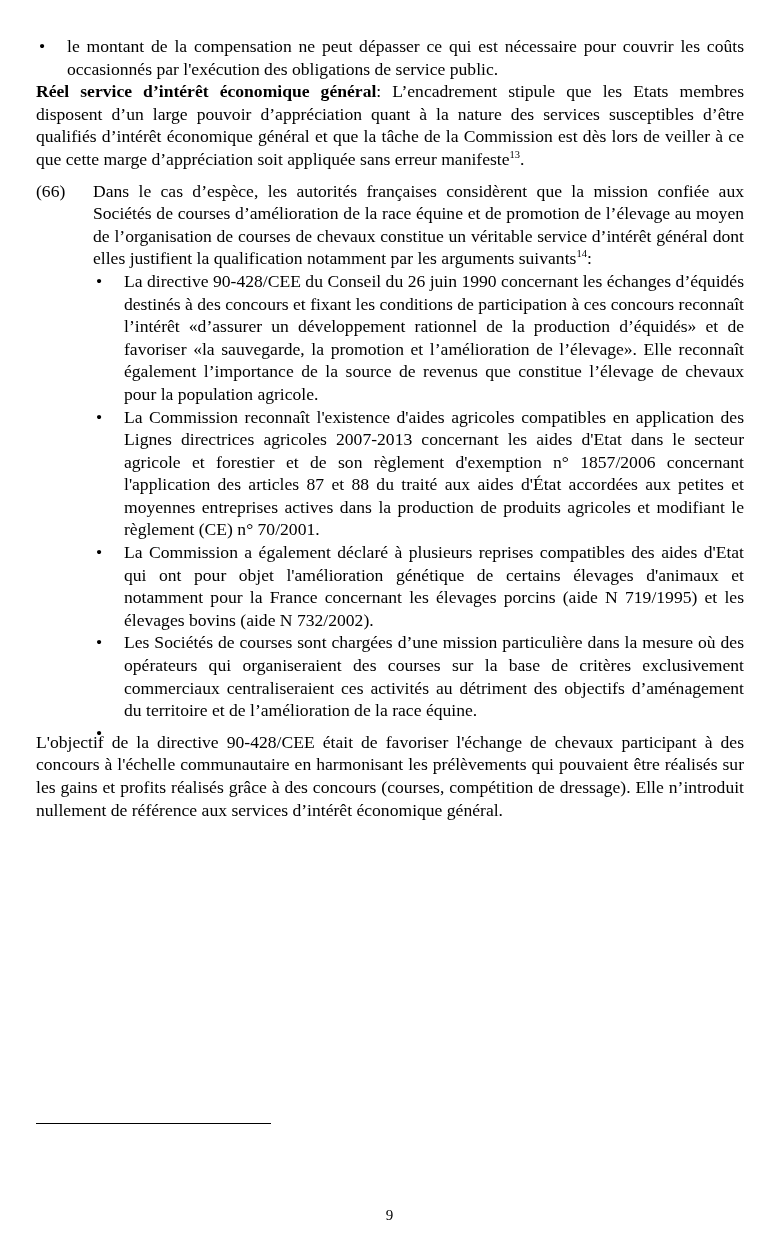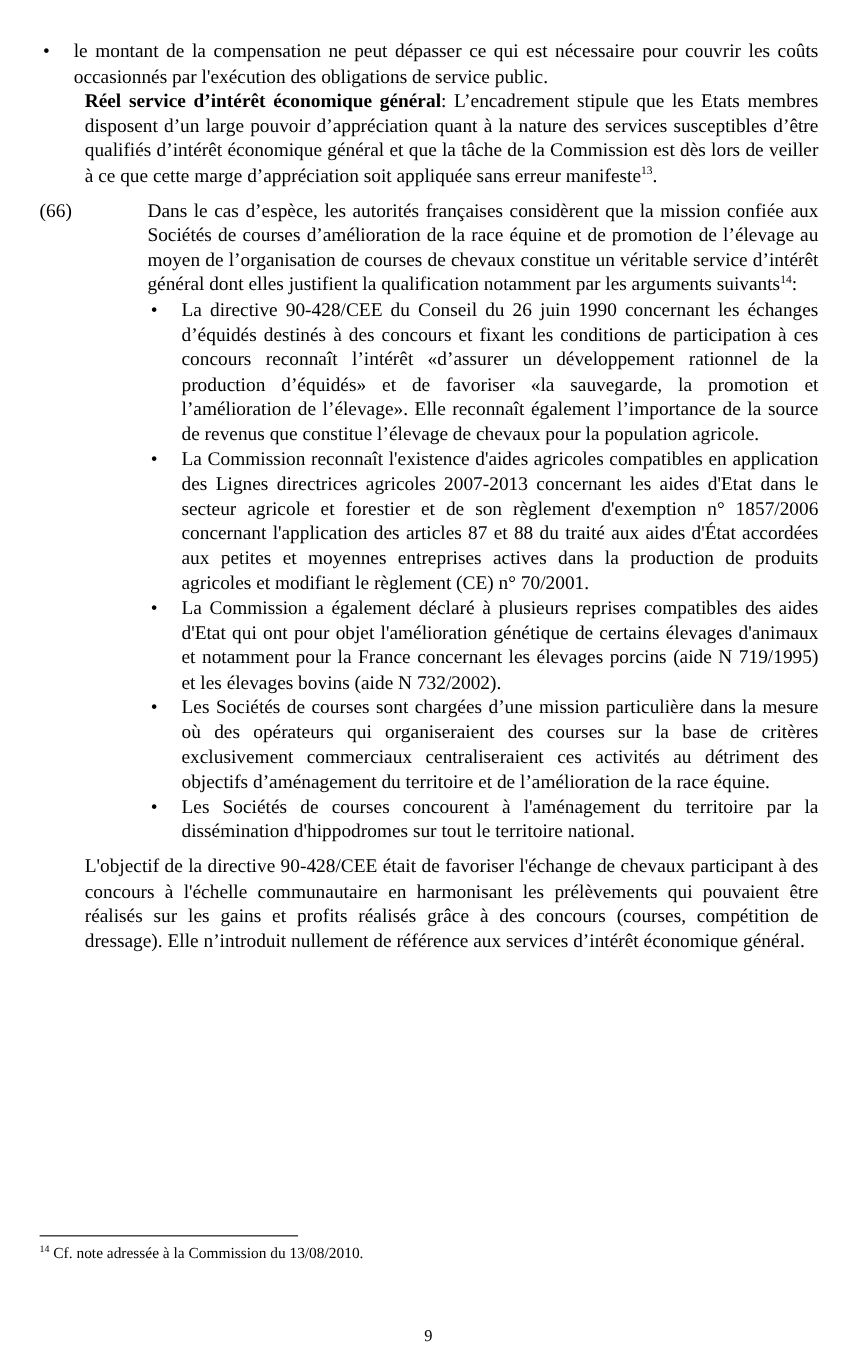--- a/index.html
+++ b/index.html
@@ -3,21 +3,21 @@
 <meta charset="utf-8">
 <style>
   html, body { margin: 0; padding: 0; background: #ffffff; }
   body { width: 779px; height: 1243px; position: relative; overflow: hidden;
          font-family: "Liberation Serif", serif; color: #000; }
   .page { position: absolute; left: 0; top: 0; width: 779px; height: 1243px; }
   .content { position: absolute; left: 36px; top: 35px; width: 708px;
              font-size: 17.6px; line-height: 22.6px; }
   .para { display: flex; margin-bottom: 9px; }
   .para .num { width: 57px; flex: 0 0 57px; }
-  .para .body { flex: 1; text-align: justify; margin-left: 41px; }
+  .para .body { flex: 1; text-align: justify; }
   .body p { margin: 0; text-align: justify; }
   ul.bullets { list-style: none; margin: 0; padding: 0; }
   ul.bullets li { position: relative; padding-left: 31px; text-align: justify; }
   ul.bullets li .dot { position: absolute; left: 3px; top: 0; }
   .top-bullets { margin-left: 57px; margin-bottom: 9px; }
   sup { font-size: 10.5px; line-height: 0; vertical-align: 7px; }
   b { font-weight: bold; }
   .footnote-rule { position: absolute; left: 36px; top: 1123px; width: 235px; height: 0; border-top: 1px solid #000; }
   .footnotes { position: absolute; left: 36px; top: 1130px; font-size: 14px; line-height: 22px; }
   .footnotes sup { font-size: 9px; vertical-align: 6px; }
@@ -58,34 +58,32 @@
           <li>
             <span class="dot">•</span>
             <span>La Commission a également déclaré à plusieurs reprises compatibles des aides d'Etat qui ont pour objet l'amélioration génétique de certains élevages d'animaux et notamment pour la France concernant les élevages porcins (aide N 719/1995) et les élevages bovins (aide N 732/2002).</span>
           </li>
           <li>
             <span class="dot">•</span>
             <span>Les Sociétés de courses sont chargées d’une mission particulière dans la mesure où des opérateurs qui organiseraient des courses sur la base de critères exclusivement commerciaux centraliseraient ces activités au détriment des objectifs d’aménagement du territoire et de l’amélioration de la race équine.</span>
           </li>
           <li>
             <span class="dot">•</span>
-            <span>Les Sociétés de courses concourent à l'aménagement du territoire par la dissémination d'hippodromes sur tout le territoire national.</span>
           </li>
         </ul>
       </div>
     </div>
 
 
     <div class="para">
       <div class="body">
         <p>L'objectif de la directive 90-428/CEE était de favoriser l'échange de chevaux participant à des concours à l'échelle communautaire en harmonisant les prélèvements qui pouvaient être réalisés sur les gains et profits réalisés grâce à des concours (courses, compétition de dressage). Elle n’introduit nullement de référence aux services d’intérêt économique général.</p>
       </div>
     </div>
 
   </div>
 
   <div class="footnote-rule"></div>
   <div class="footnotes">
-    <div><sup>14</sup><span> Cf. note adressée à la Commission du 13/08/2010.</span></div>
   </div>
 
   <div class="page-number">9</div>
 </div>
 
 </body></html>

